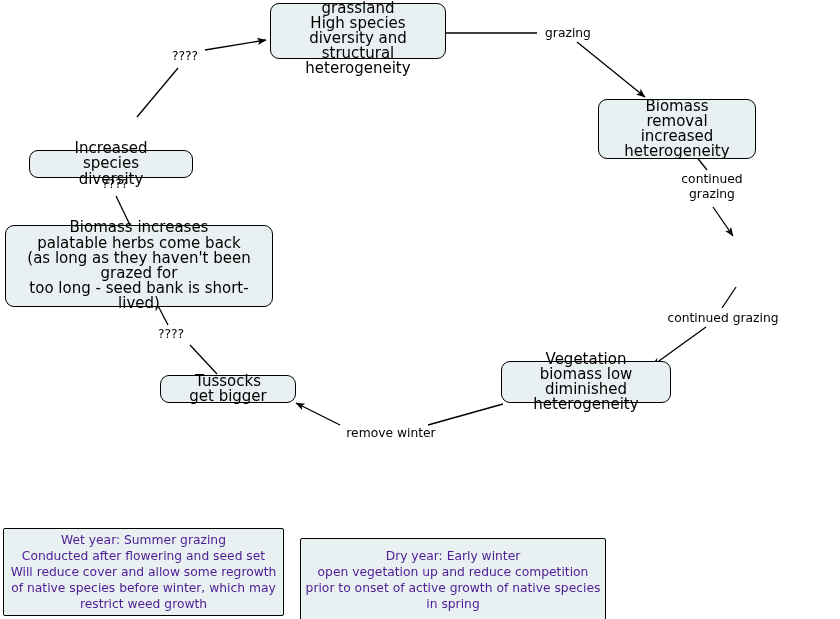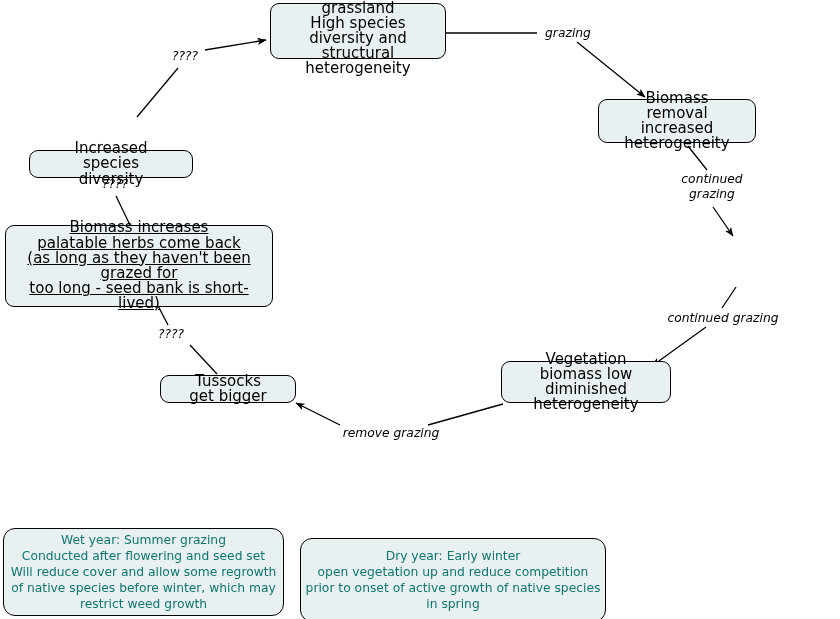--- a/index.html
+++ b/index.html
@@ -37,40 +37,39 @@
     font-size: 15px;
     line-height: 15.2px;
     white-space: pre-line;
     padding: 2px 20px;
   }
   .note {
     position: absolute;
     box-sizing: border-box;
     background: #e9f0f2;
     border: 1.3px solid #000000;
-    border-radius: 12px;
+    border-radius: 2px;
     display: flex;
     align-items: center;
     justify-content: center;
     text-align: center;
-    color: #0f766e;
+    color: #4c1d95;
     font-size: 12.3px;
     line-height: 16px;
     white-space: pre-line;
     padding: 3px 4px;
   }
   .edge-label {
     position: absolute;
     color: #000000;
     font-size: 12.3px;
     line-height: 15px;
     text-align: center;
     white-space: pre-line;
     background: transparent;
-    font-style: italic;
   }
 </style>
 </head>
 <body>
 
 <div id="canvas">
 
   <svg class="edges" viewBox="0 0 840 619">
     <defs>
       <marker id="arrowhead" markerWidth="11" markerHeight="11" refX="8.6" refY="4" orient="auto" markerUnits="userSpaceOnUse">
@@ -104,44 +103,44 @@
 
     <path d="M137,117 L178,68" fill="none" stroke="#000000" stroke-width="1.3"></path>
 
     <path d="M205,50 L266,40" fill="none" stroke="#000000" stroke-width="1.3" marker-end="url(#arrowhead)"></path>
   </svg>
 
   <div class="node" style="left:270px; top:3px; width:176px; height:56px;">Healthy grassland
 High species diversity and
 structural heterogeneity</div>
 
-  <div class="node" style="left:598px; top:99px; width:158px; height:44px;">Biomass removal
+  <div class="node" style="left:598px; top:99px; width:158px; height:60px;">Biomass removal
 increased heterogeneity</div>
 
 
   <div class="node" style="left:501px; top:361px; width:170px; height:42px;">Vegetation biomass low
 diminished heterogeneity</div>
 
   <div class="node" style="left:160px; top:375px; width:136px; height:28px;">Tussocks get bigger</div>
 
-  <div class="node" style="left:5px; top:225px; width:268px; height:82px;text-decoration:underline;">Biomass increases
+  <div class="node" style="left:5px; top:225px; width:268px; height:82px;">Biomass increases
 palatable herbs come back
 (as long as they haven't been grazed for
 too long - seed bank is short-lived)</div>
 
   <div class="node" style="left:29px; top:118px; width:164px; height:28px;margin-top:32px;">Increased species diversity</div>
 
   <div class="edge-label" style="left:538px; top:26px; width:60px;">grazing</div>
 
   <div class="edge-label" style="left:672px; top:172px; width:80px;text-align:center;">continued
 grazing</div>
 
   <div class="edge-label" style="left:658px; top:311px; width:130px;">continued grazing</div>
 
-  <div class="edge-label" style="left:341px; top:426px; width:100px;">remove grazing</div>
+  <div class="edge-label" style="left:341px; top:426px; width:100px;">remove winter</div>
 
   <div class="edge-label" style="left:151px; top:327px; width:40px;">????</div>
 
   <div class="edge-label" style="left:95px; top:177px; width:40px;">????</div>
 
   <div class="edge-label" style="left:165px; top:49px; width:40px;">????</div>
 
   <div class="note" style="left:3px; top:528px; width:281px; height:88px;">Wet year: Summer grazing
 Conducted after flowering and seed set
 Will reduce cover and allow some regrowth

